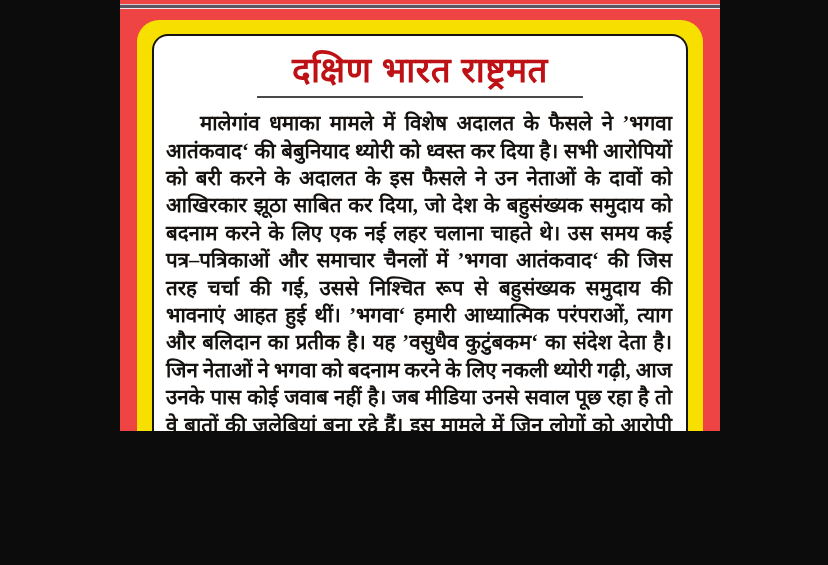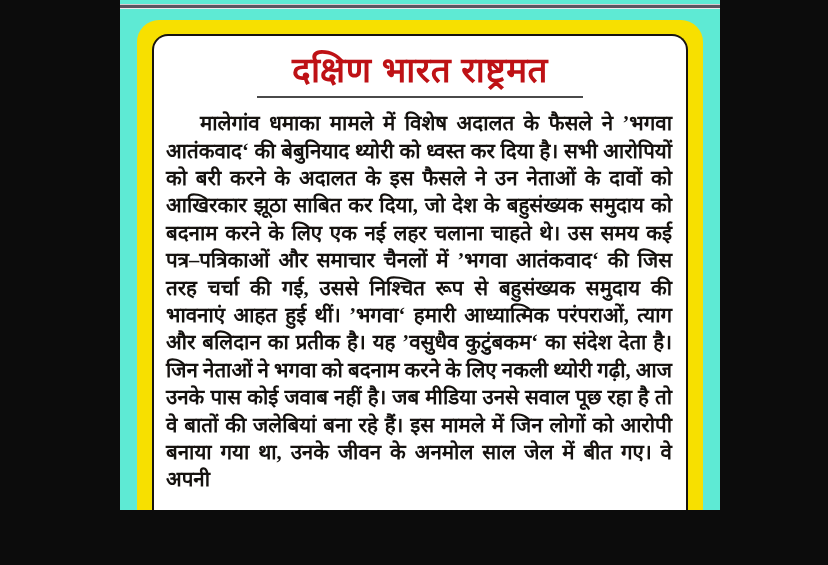--- a/index.html
+++ b/index.html
@@ -22,22 +22,22 @@
     background: #0c0c0c;
     overflow: hidden;
   }
 
   
   .page {
     position: absolute;
     left: 120px;
     top: 0;
     width: 600px;
-    height: 510px;
-    background: #5eead4;
+    height: 431px;
+    background: #ef4444;
     overflow: hidden;
   }
 
   
   .top-rule {
     position: absolute;
     left: 0;
     top: 4px;
     width: 600px;
     height: 3px;

